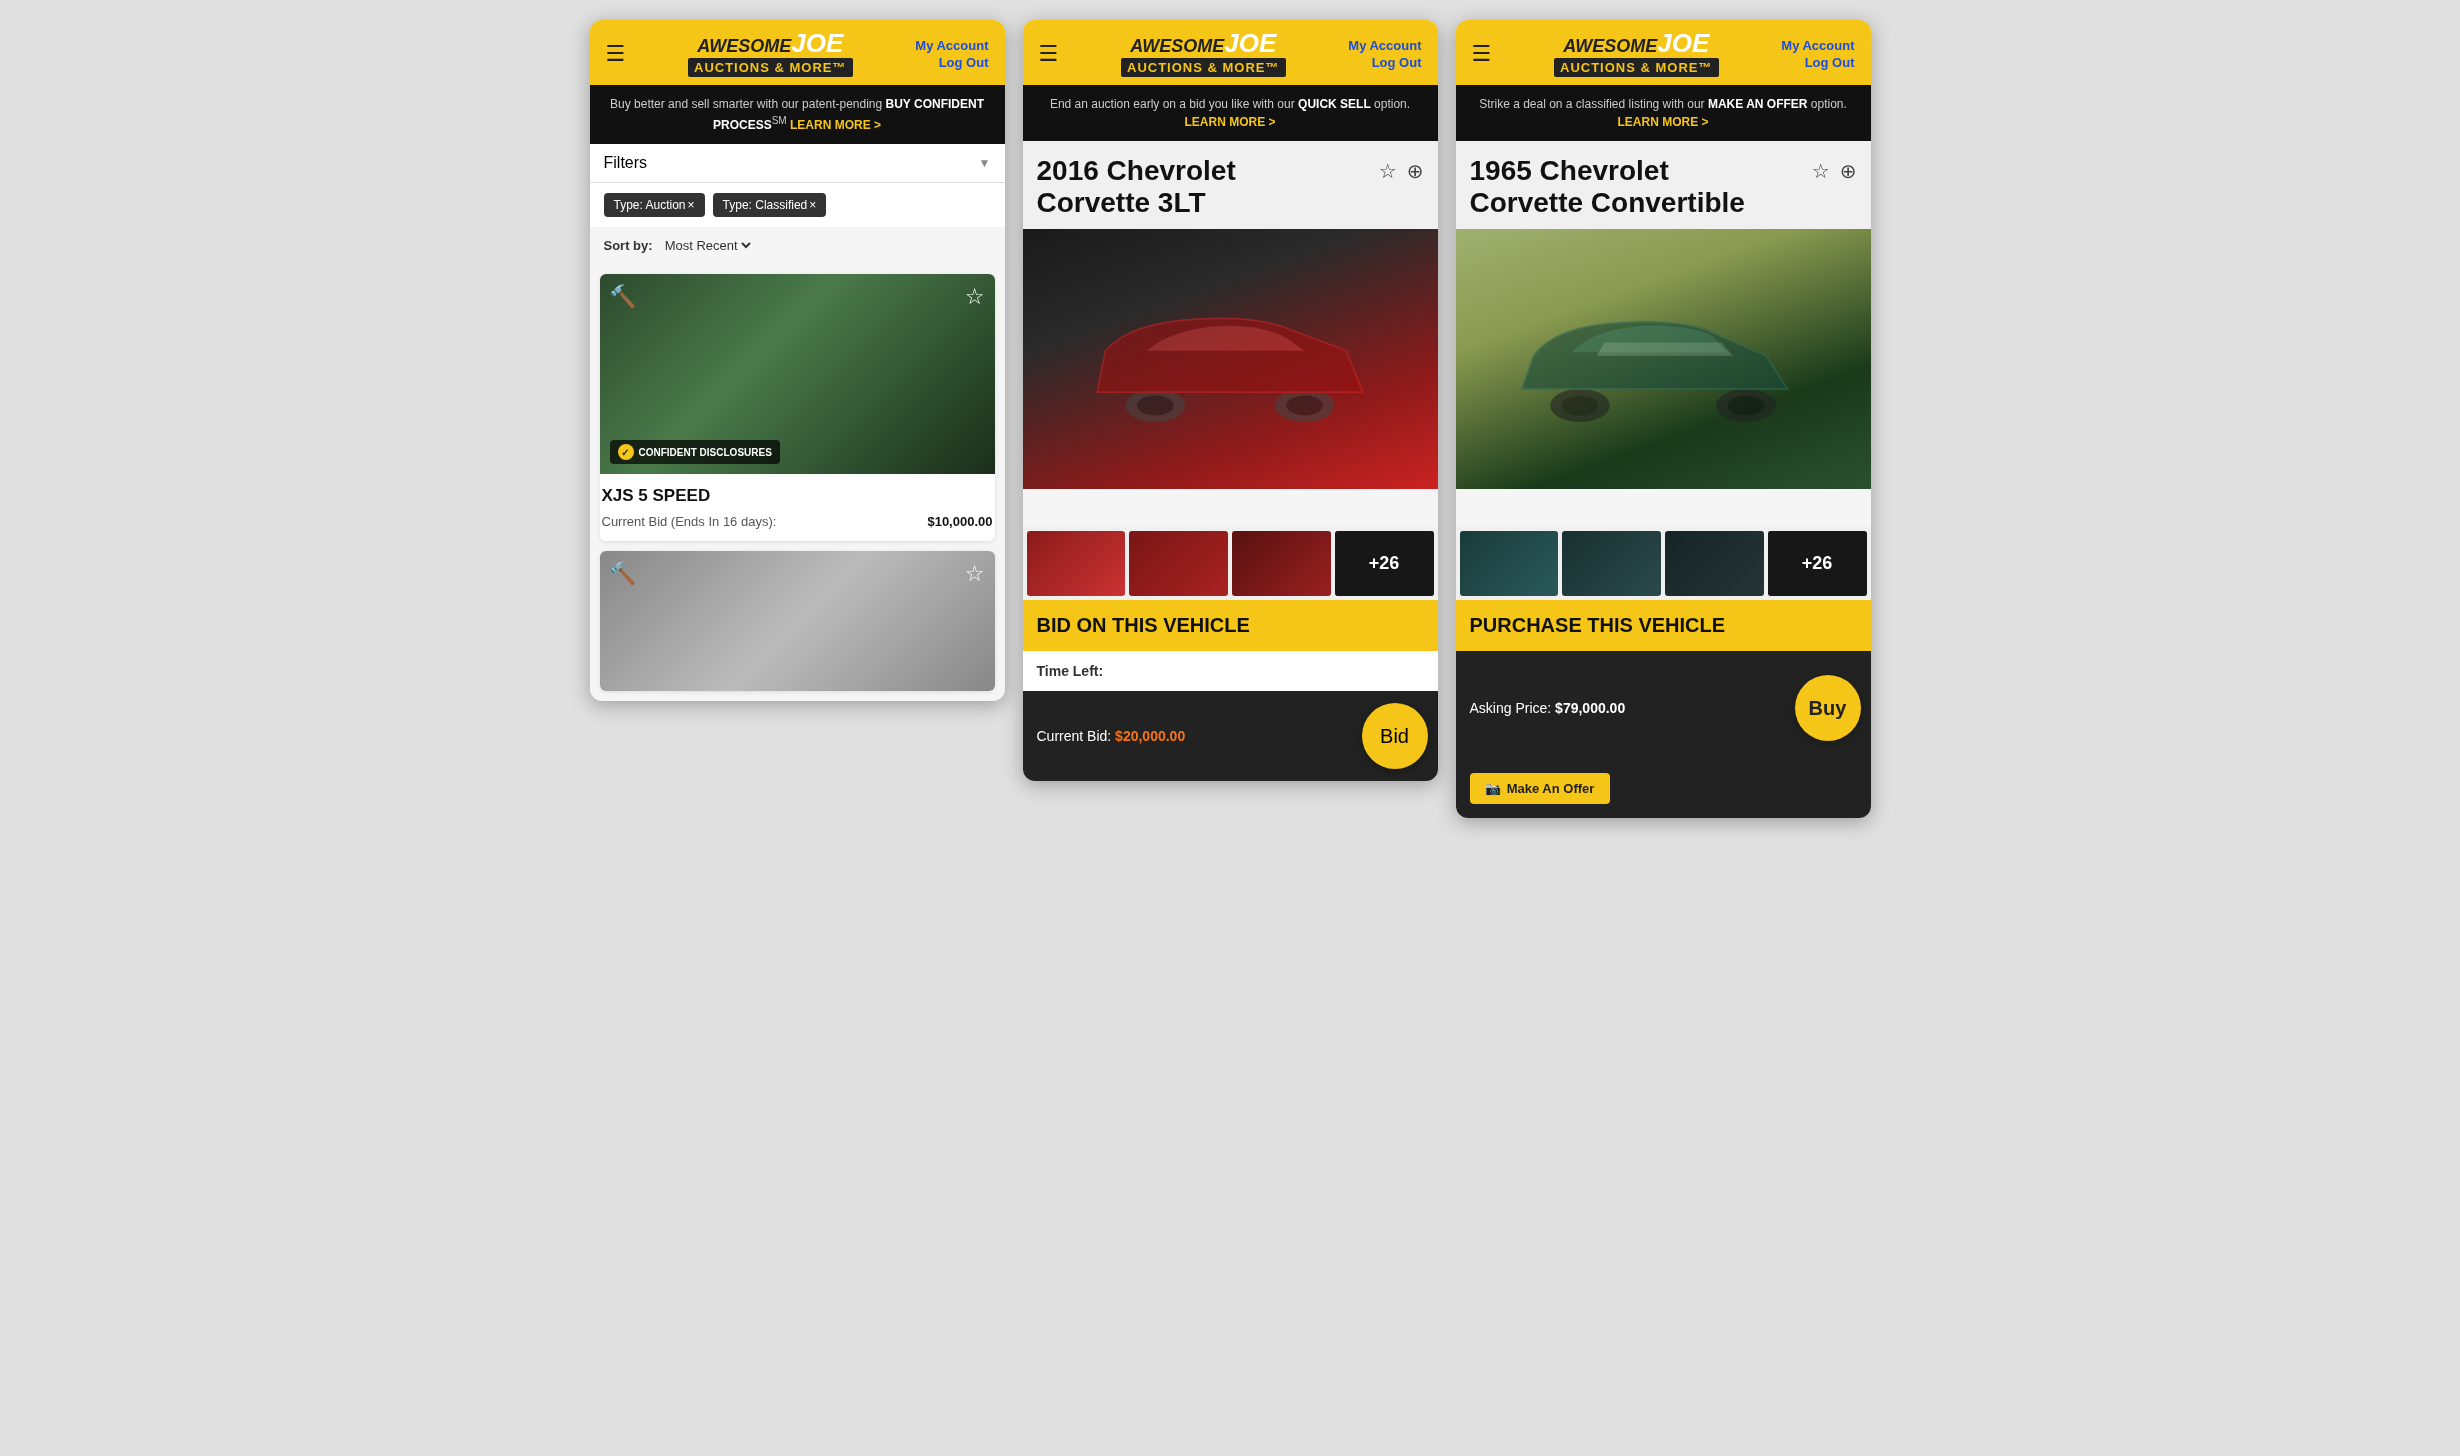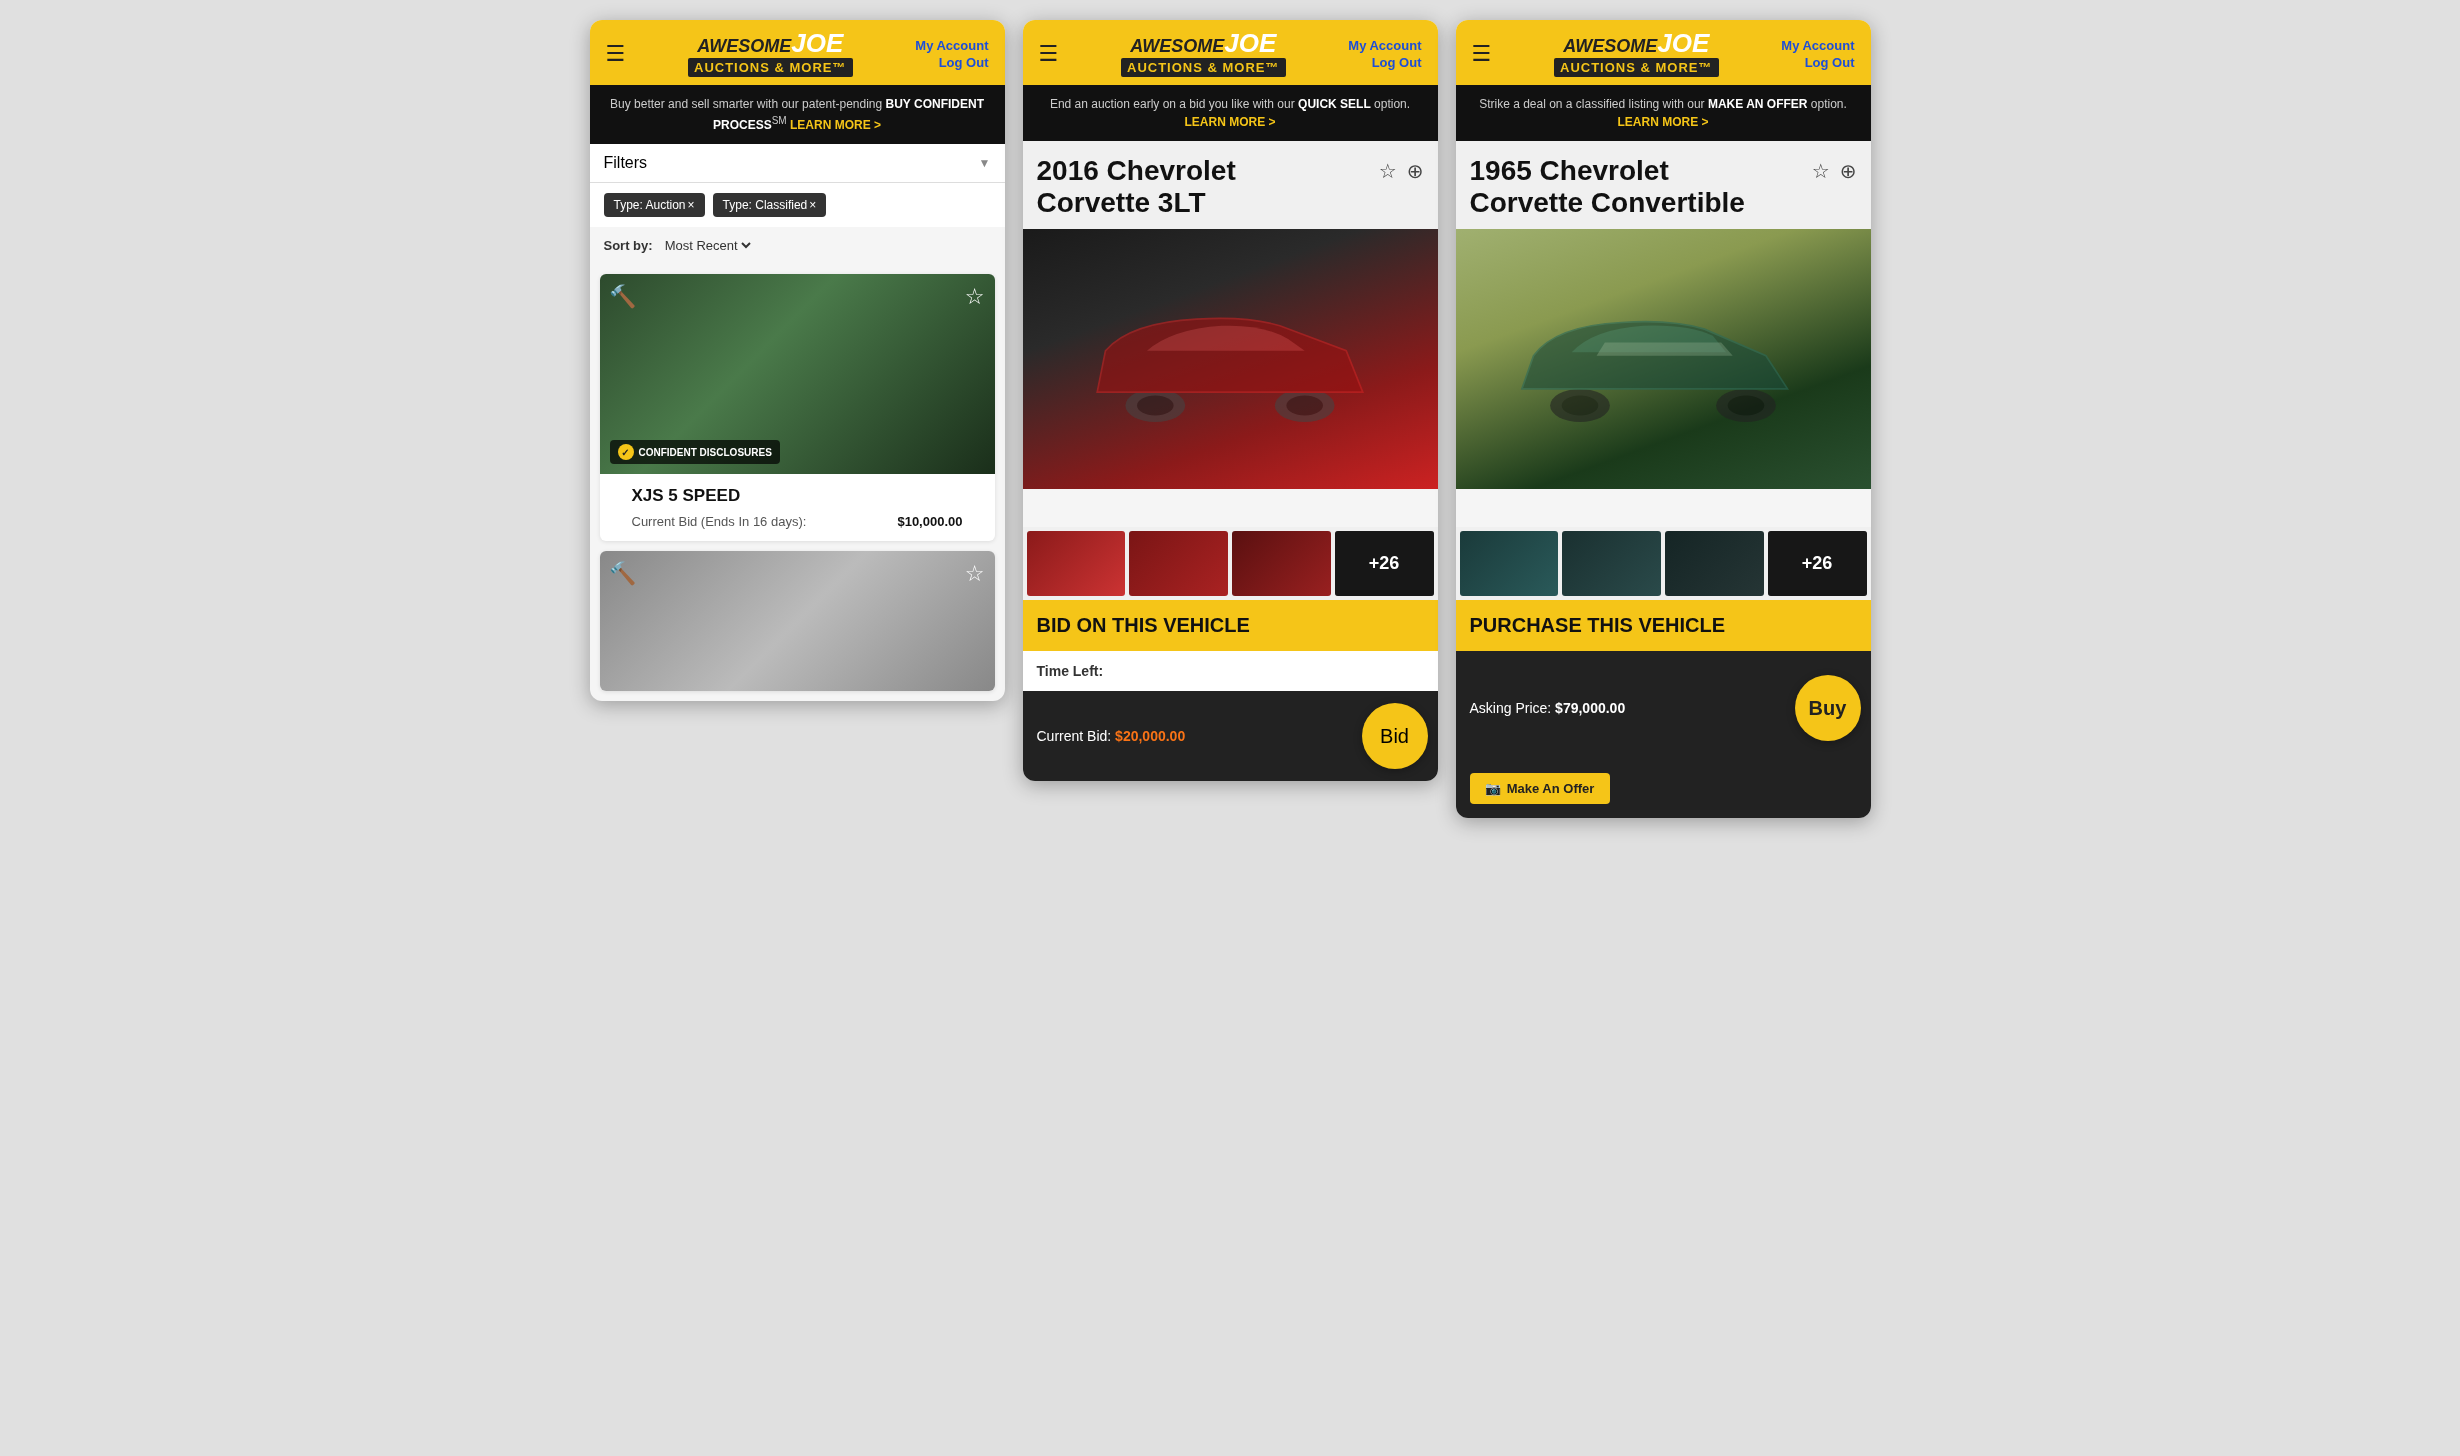--- a/index.html
+++ b/index.html
@@ -176,21 +176,21 @@
     }
     .fav-icon {
       position: absolute;
       top: 10px;
       right: 10px;
       font-size: 22px;
       color: #fff;
       cursor: pointer;
     }
     .car-info {
-      padding: 12px 32px;
+      padding: 12px 2px;
     }
     .car-title {
       font-size: 17px;
       font-weight: 700;
       color: #111;
       margin-bottom: 8px;
     }
     .car-bid-row {
       display: flex;
       justify-content: space-between;

